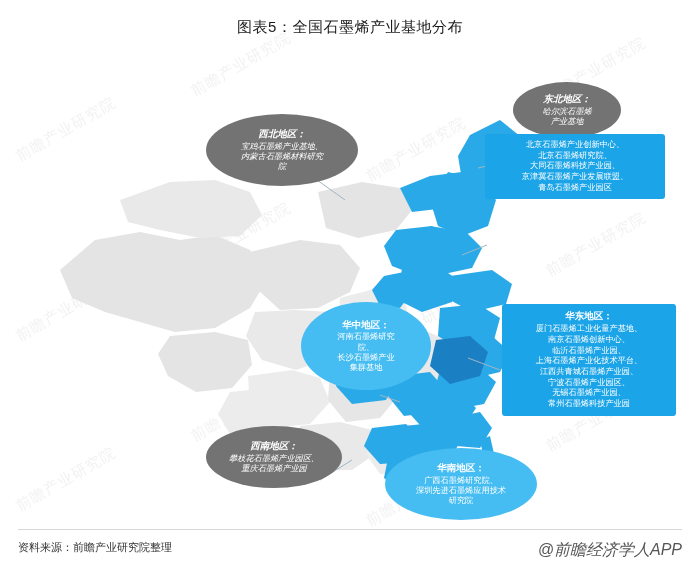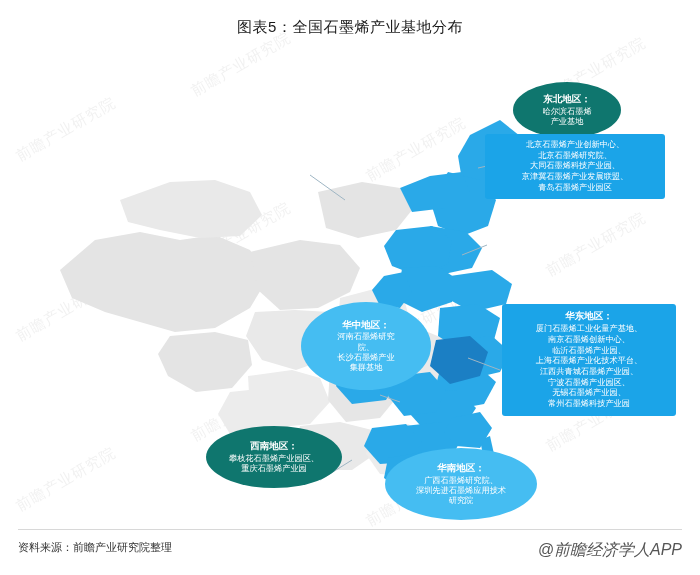--- a/index.html
+++ b/index.html
@@ -80,21 +80,21 @@
   .bubble .b-title {
     font-weight: bold;
     font-size: 9.5px;
     margin-bottom: 2px;
     white-space: nowrap;
   }
   .bubble .b-body {
     font-size: 8.2px;
     white-space: pre-line;
   }
-  .b-blue { background: #0f766e; }
+  .b-blue { background: #737373; font-style: italic; }
   .b-light { background: #45bdf2; text-align: center; }
 
   
   .panel {
     position: absolute;
     background: #1ba4e8;
     color: #fff;
     text-align: center;
     box-sizing: border-box;
     padding: 6px 8px;
@@ -223,20 +223,26 @@
         <line x1="440" y1="475" x2="420" y2="450"></line>
       </g>
     </svg>
 
     <div class="bubble b-blue" style="left:513px; top:42px; width:108px; height:56px;">
       <div class="b-title">东北地区：</div>
       <div class="b-body">哈尔滨石墨烯
 产业基地</div>
     </div>
 
+    <div class="bubble b-blue" style="left:206px; top:74px; width:152px; height:72px;">
+      <div class="b-title">西北地区：</div>
+      <div class="b-body">宝鸡石墨烯产业基地、
+内蒙古石墨烯材料研究
+院</div>
+    </div>
 
     <div class="panel" style="left:485px; top:94px; width:180px;">
       <div class="b-body">北京石墨烯产业创新中心、
 北京石墨烯研究院、
 大同石墨烯科技产业园、
 京津冀石墨烯产业发展联盟、
 青岛石墨烯产业园区</div>
     </div>
 
     <div class="bubble b-light" style="left:301px; top:262px; width:130px; height:88px;">

